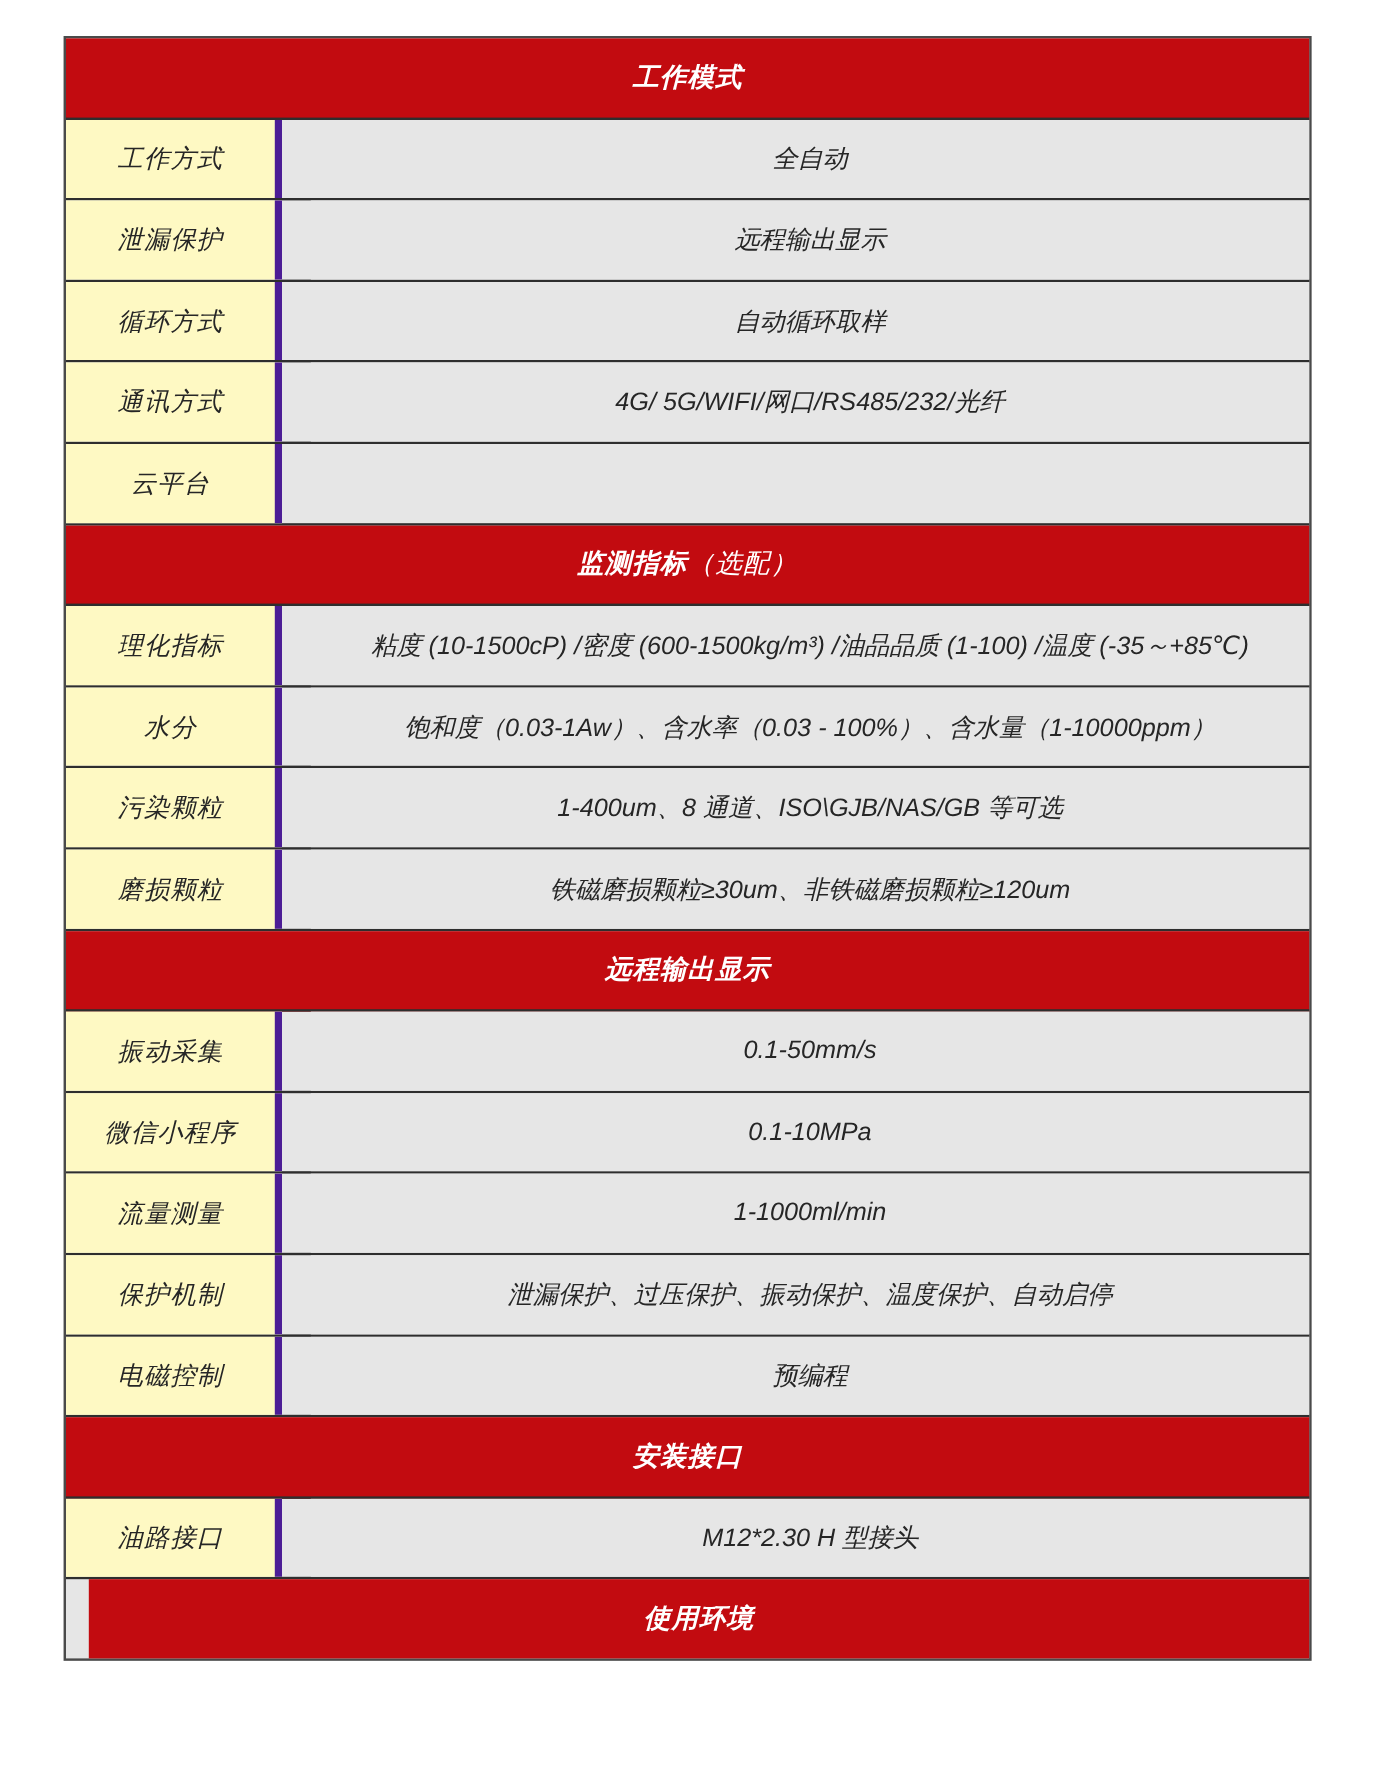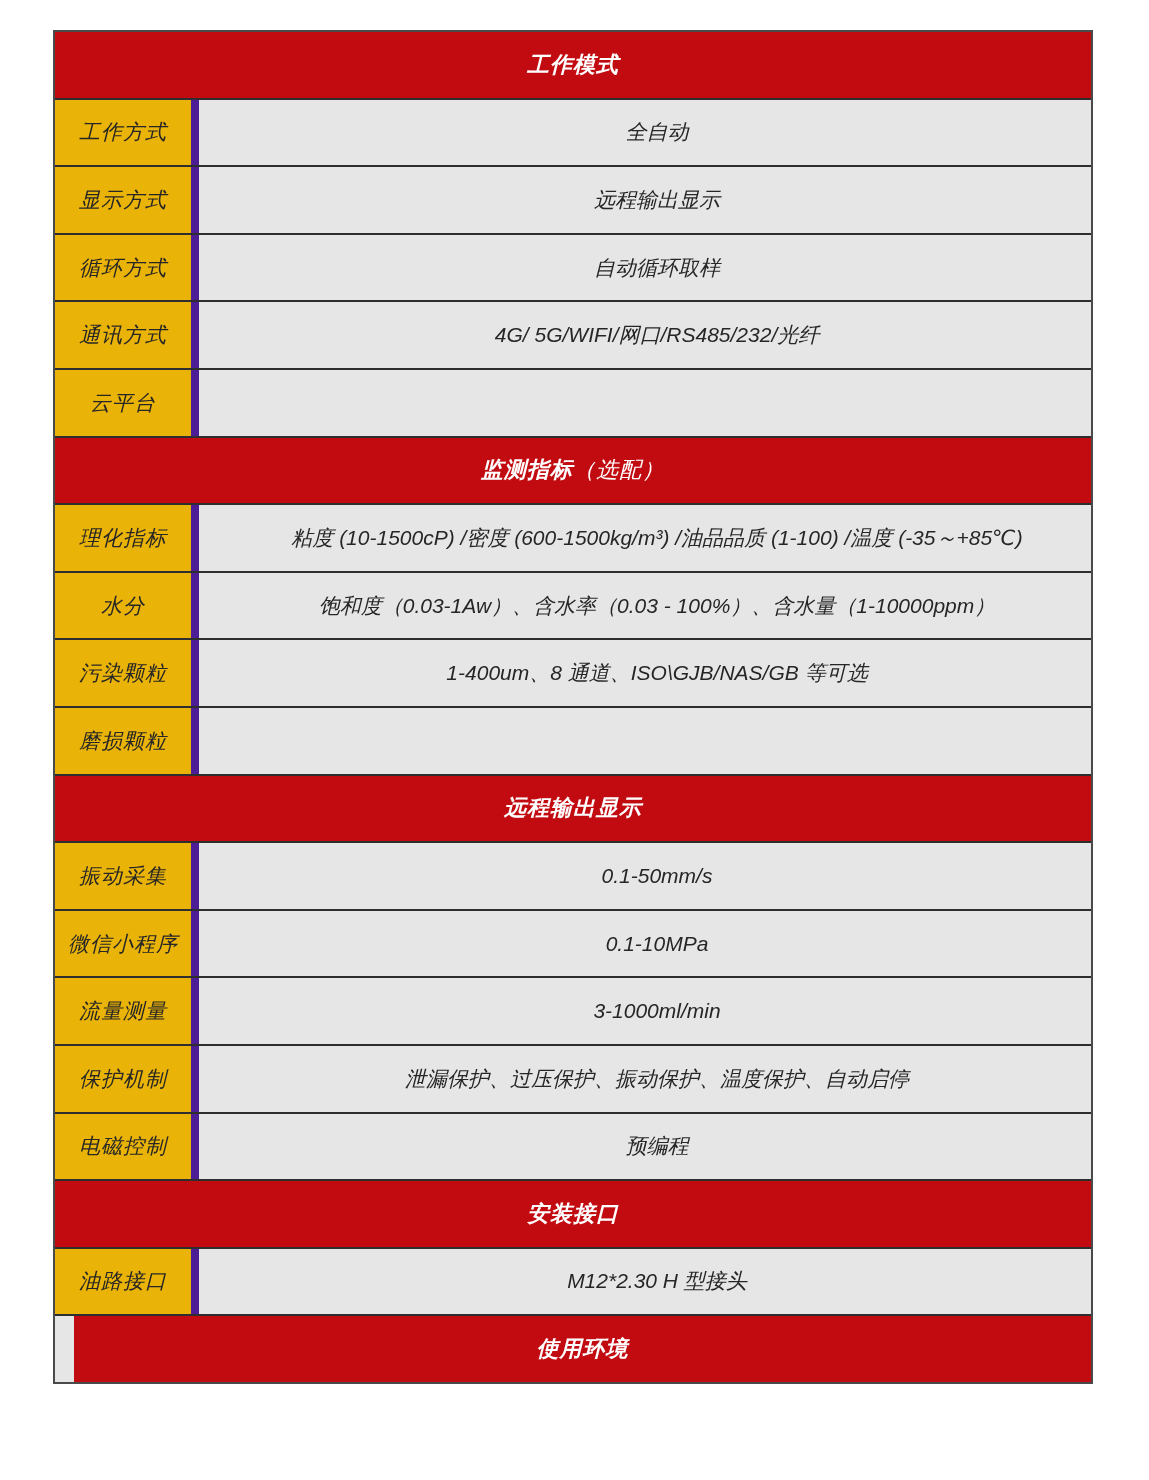--- a/index.html
+++ b/index.html
@@ -54,23 +54,23 @@
   .cell {
     display: flex;
     align-items: center;
     justify-content: center;
     box-sizing: border-box;
     font-size: 21px;
     color: #262626;
     text-align: center;
   }
   .cell.label {
-    width: 144px;
-    background: #eab308;
-    border-right: 8px solid #4c1d95;
+    width: 180px;
+    background: #fef9c3;
+    border-right: 6px solid #4c1d95;
     flex: 0 0 auto;
     letter-spacing: 1px;
   }
   .cell.value {
     flex: 1 1 auto;
     background: #e6e6e6;
     padding: 0 10px;
     margin-left: 24px;
   }
 </style>
@@ -81,21 +81,21 @@
   <div class="spec-table">
 
     <div class="section-header">
       <span>工作模式</span>
     </div>
     <div class="row">
       <div class="cell label">工作方式</div>
       <div class="cell value">全自动</div>
     </div>
     <div class="row">
-      <div class="cell label">显示方式</div>
+      <div class="cell label">泄漏保护</div>
       <div class="cell value">远程输出显示</div>
     </div>
     <div class="row">
       <div class="cell label">循环方式</div>
       <div class="cell value">自动循环取样</div>
     </div>
     <div class="row">
       <div class="cell label">通讯方式</div>
       <div class="cell value">4G/ 5G/WIFI/网口/RS485/232/光纤</div>
     </div>
@@ -114,36 +114,37 @@
     <div class="row">
       <div class="cell label">水分</div>
       <div class="cell value">饱和度（0.03-1Aw）、含水率（0.03 - 100%）、含水量（1-10000ppm）</div>
     </div>
     <div class="row">
       <div class="cell label">污染颗粒</div>
       <div class="cell value">1-400um、8 通道、ISO\GJB/NAS/GB 等可选</div>
     </div>
     <div class="row">
       <div class="cell label">磨损颗粒</div>
+      <div class="cell value">铁磁磨损颗粒≥30um、非铁磁磨损颗粒≥120um</div>
     </div>
 
     <div class="section-header">
       <span>远程输出显示</span>
     </div>
     <div class="row">
       <div class="cell label">振动采集</div>
       <div class="cell value">0.1-50mm/s</div>
     </div>
     <div class="row">
       <div class="cell label">微信小程序</div>
       <div class="cell value">0.1-10MPa</div>
     </div>
     <div class="row">
       <div class="cell label">流量测量</div>
-      <div class="cell value">3-1000ml/min</div>
+      <div class="cell value">1-1000ml/min</div>
     </div>
     <div class="row">
       <div class="cell label">保护机制</div>
       <div class="cell value">泄漏保护、过压保护、振动保护、温度保护、自动启停</div>
     </div>
     <div class="row">
       <div class="cell label">电磁控制</div>
       <div class="cell value">预编程</div>
     </div>
 

